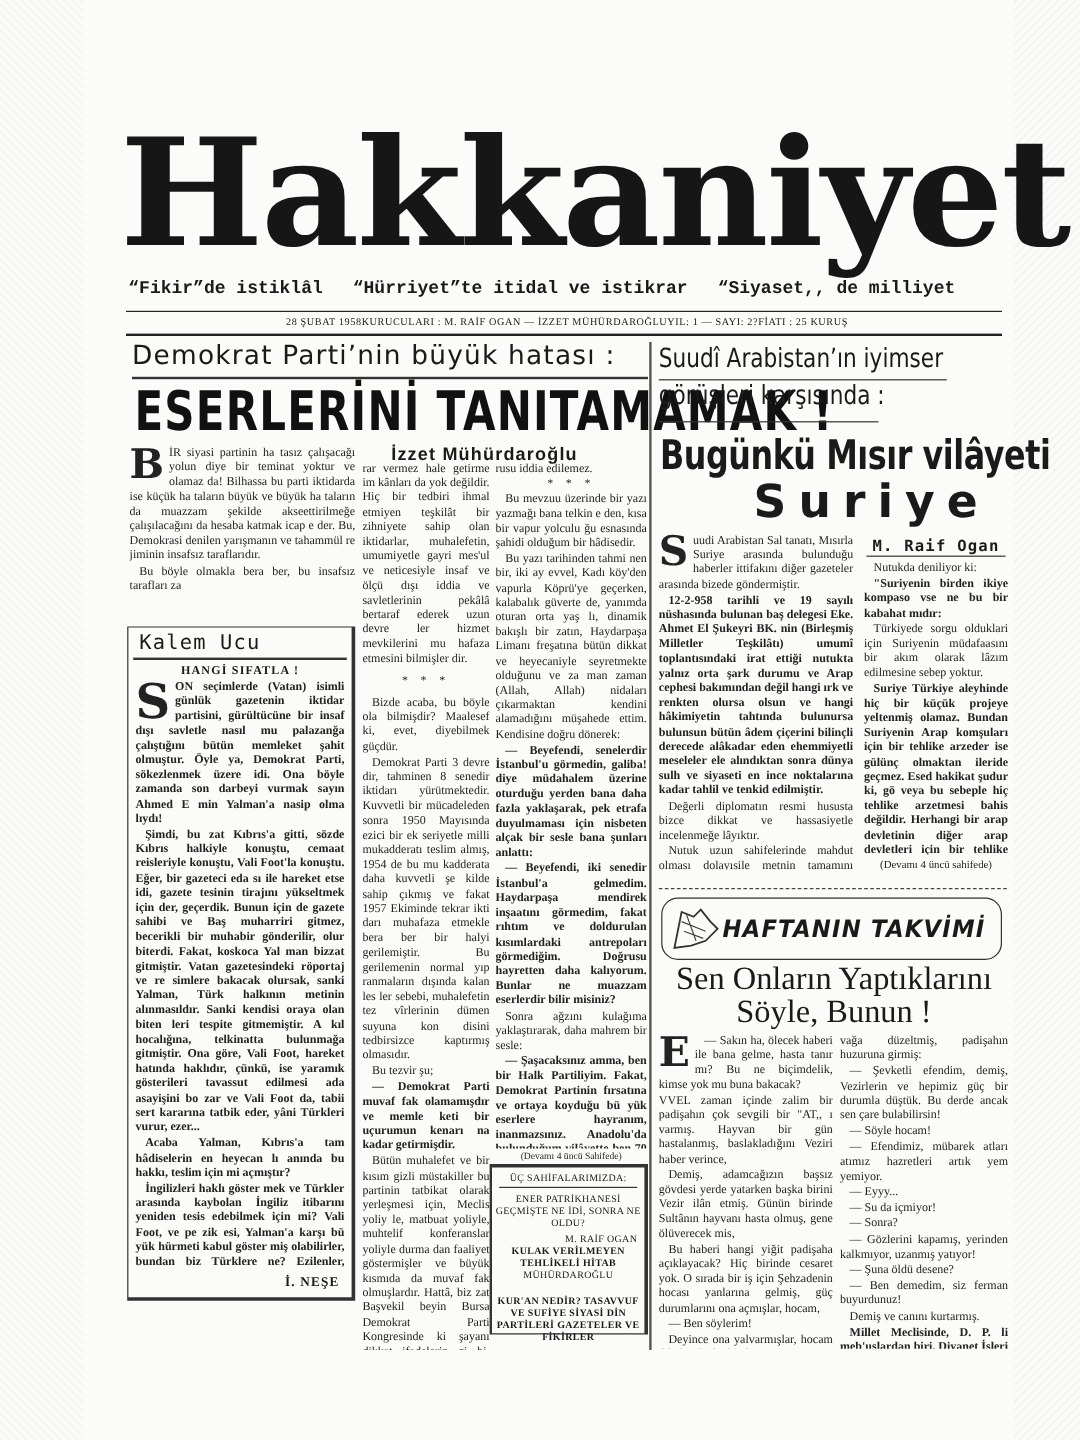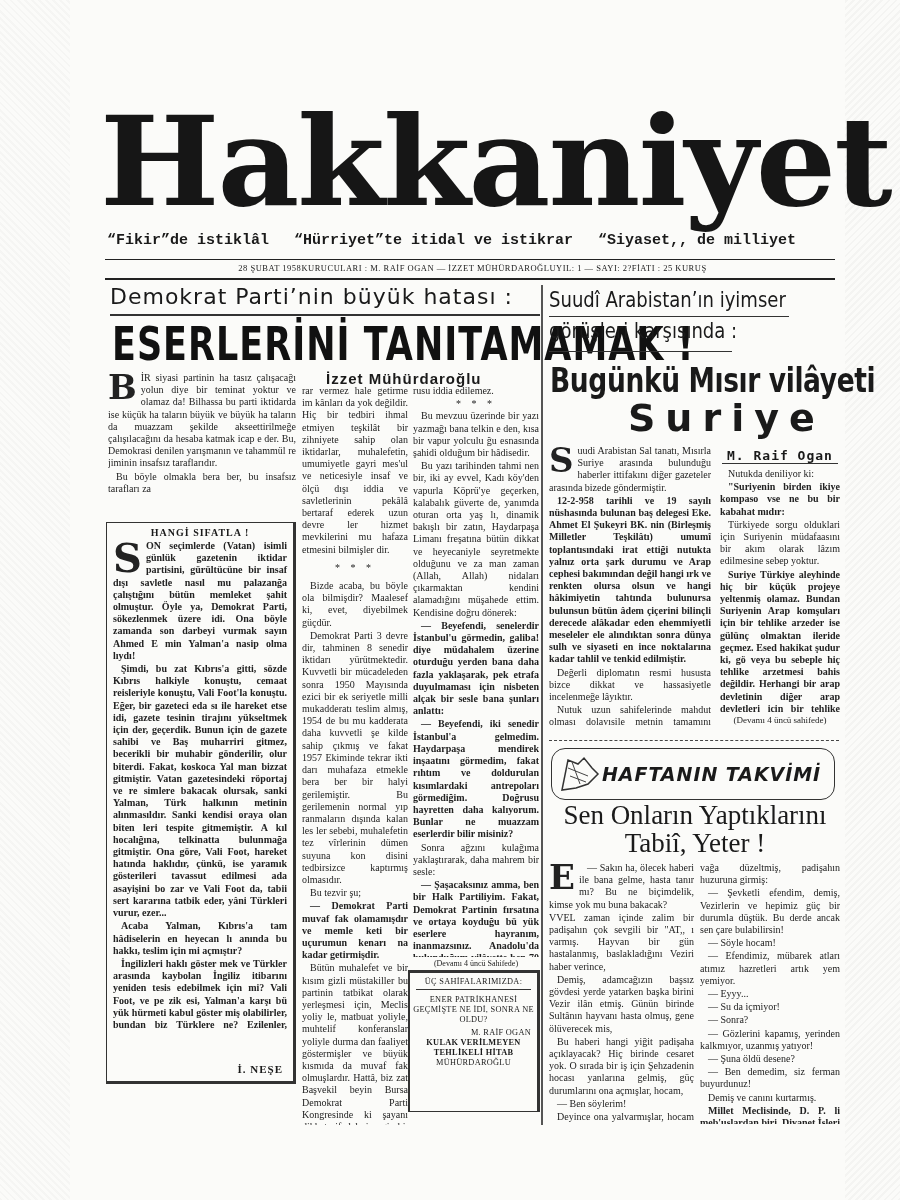--- a/index.html
+++ b/index.html
@@ -142,20 +142,21 @@
   <p>Bu mevzuu üzerinde bir yazı yazmağı bana telkin e den, kısa bir vapur yolculu ğu esnasında şahidi olduğum bir hâdisedir.</p>
   <p>Bu yazı tarihinden tahmi nen bir, iki ay evvel, Kadı köy'den vapurla Köprü'ye geçerken, kalabalık güverte de, yanımda oturan orta yaş lı, dinamik bakışlı bir zatın, Haydarpaşa Limanı freşatına bütün dikkat ve heyecaniyle seyretmekte olduğunu ve za man zaman (Allah, Allah) nidaları çıkarmaktan kendini alamadığını müşahede ettim. Kendisine doğru dönerek:</p>
   <p class="bold">— Beyefendi, senelerdir İstanbul'u görmedin, galiba! diye müdahalem üzerine oturduğu yerden bana daha fazla yaklaşarak, pek etrafa duyulmaması için nisbeten alçak bir sesle bana şunları anlattı:</p>
   <p class="bold">— Beyefendi, iki senedir İstanbul'a gelmedim. Haydarpaşa mendirek inşaatını görmedim, fakat rıhtım ve doldurulan kısımlardaki antrepoları görmediğim. Doğrusu hayretten daha kalıyorum. Bunlar ne muazzam eserlerdir bilir misiniz?</p>
   <p>Sonra ağzını kulağıma yaklaştırarak, daha mahrem bir sesle:</p>
   <p class="bold">— Şaşacaksınız amma, ben bir Halk Partiliyim. Fakat, Demokrat Partinin fırsatına ve ortaya koyduğu bü yük eserlere hayranım, inanmazsınız. Anadolu'da bulunduğum vilâyette ben 70—80 kişiye son seçimlerde Demokrat Partiye rey attırdım. Tabiî ben de reyimi, istiyerek ve helâlinden ona verdim. Ben bir nakliye müteahhidiyim. Gelecek seçimlerde bu sefer 7—8 bin kişiye bu partiye rey attıracağım. Fakat, bilirmisiniz H. bu Do</p>
 </div>
 <div class="txt" style="position:absolute; left:413px; top:958px; width:126px; text-align:center; font-size:8px;">(Devamı 4 üncü Sahifede)</div>
 
 <div class="kalem-box">
+  <div class="kalem-title">Kalem Ucu</div>
   <div class="kalem-sub">HANGİ SIFATLA !</div>
   <div class="kalem-body txt">
     <span class="dropcap" style="font-size:40px; line-height:36px;">S</span>
     <p class="bold" style="text-indent:0">ON seçimlerde (Vatan) isimli günlük gazetenin iktidar partisini, gürültücüne bir insaf dışı savletle nasıl mu palazanğa çalıştığını bütün memleket şahit olmuştur. Öyle ya, Demokrat Parti, sökezlenmek üzere idi. Ona böyle zamanda son darbeyi vurmak sayın Ahmed E min Yalman'a nasip olma lıydı!</p>
     <p class="bold">Şimdi, bu zat Kıbrıs'a gitti, sözde Kıbrıs halkiyle konuştu, cemaat reisleriyle konuştu, Vali Foot'la konuştu. Eğer, bir gazeteci eda sı ile hareket etse idi, gazete tesinin tirajını yükseltmek için der, geçerdik. Bunun için de gazete sahibi ve Baş muharriri gitmez, becerikli bir muhabir gönderilir, olur biterdi. Fakat, koskoca Yal man bizzat gitmiştir. Vatan gazetesindeki röportaj ve re simlere bakacak olursak, sanki Yalman, Türk halkının metinin alınmasıldır. Sanki kendisi oraya olan biten leri tespite gitmemiştir. A kıl hocalığına, telkinatta bulunmağa gitmiştir. Ona göre, Vali Foot, hareket hatında haklıdır, çünkü, ise yaramık gösterileri tavassut edilmesi ada asayişini bo zar ve Vali Foot da, tabii sert kararına tatbik eder, yâni Türkleri vurur, ezer...</p>
     <p class="bold">Acaba Yalman, Kıbrıs'a tam hâdiselerin en heyecan lı anında bu hakkı, teslim için mi açmıştır?</p>
     <p class="bold">İngilizleri haklı göster mek ve Türkler arasında kaybolan İngiliz itibarını yeniden tesis edebilmek için mi? Vali Foot, ve pe zik esi, Yalman'a karşı bü yük hürmeti kabul göster miş olabilirler, bundan biz Türklere ne? Ezilenler, vurulanlara ne?</p>
   </div>
   <div class="kalem-sign">İ. NEŞE</div>
 </div>
@@ -190,21 +191,21 @@
 
 <div class="takvim-box">
   <svg class="takvim-icon" viewBox="0 0 44 40">
     <path d="M4 36 L10 6 L20 10 L26 4 L34 14 L40 20 L30 30 L18 34 Z" fill="none" stroke="#333" stroke-width="1.5"></path>
     <path d="M10 14 L30 22 M12 22 L28 28 M14 8 L22 30" stroke="#444" stroke-width="1"></path>
   </svg>
   <div class="takvim-label">HAFTANIN TAKVİMİ</div>
 </div>
 
 <div class="sen-1">Sen Onların Yaptıklarını</div>
-<div class="sen-2">Tabiî, Yeter !</div>
+<div class="sen-2">Söyle, Bunun !</div>
 
 <div class="col txt" style="left:549px; top:862px; width:145px; height:262px;">
   <span class="dropcap">E</span>
   <p>— Sakın ha, ölecek haberi ile bana gelme, hasta tanır mı? Bu ne biçimdelik, kimse yok mu buna bakacak?</p>
   <p style="text-indent:0">VVEL zaman içinde zalim bir padişahın çok sevgili bir "AT,, ı varmış. Hayvan bir gün hastalanmış, baslakladığını Veziri haber verince,</p>
   <p>Demiş, adamcağızın başsız gövdesi yerde yatarken başka birini Vezir ilân etmiş. Günün birinde Sultânın hayvanı hasta olmuş, gene ölüverecek mis,</p>
   <p>Bu haberi hangi yiğit padişaha açıklayacak? Hiç birinde cesaret yok. O sırada bir iş için Şehzadenin hocası yanlarına gelmiş, güç durumlarını ona açmışlar, hocam,</p>
   <p>— Ben söylerim!</p>
   <p>Deyince ona yalvarmışlar, hocam dilediği kadar bu durumu…</p>
 </div>
@@ -222,13 +223,14 @@
   <p>Demiş ve canını kurtarmış.</p>
   <p class="bold">Millet Meclisinde, D. P. li meb'uslardan biri, Diyanet İşleri bütçesi konuşulurken, C. H. P. ye ait, onlardan bi (Devamı 2 nci sahifede)</p>
 </div>
 
 <div class="ucsahife">
   <div class="head">ÜÇ SAHİFALARIMIZDA:</div>
   <div class="item">ENER PATRİKHANESİ GEÇMİŞTE NE İDİ, SONRA NE OLDU?</div>
   <div class="right">M. RAİF OGAN</div>
   <div class="item" style="margin-top:0; font-weight:bold;">KULAK VERİLMEYEN TEHLİKELİ HİTAB</div>
   <div style="text-align:center">MÜHÜRDAROĞLU</div>
+  <div class="item" style="margin-top:12px; font-weight:bold;">KUR'AN NEDİR? TASAVVUF VE SUFİYE SİYASİ DİN PARTİLERİ GAZETELER VE FİKİRLER</div>
 </div>
 
 </body></html>

